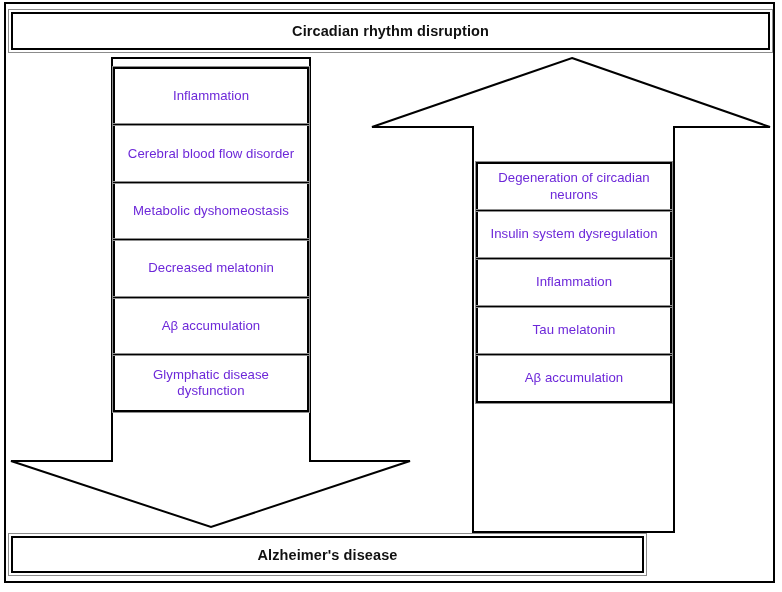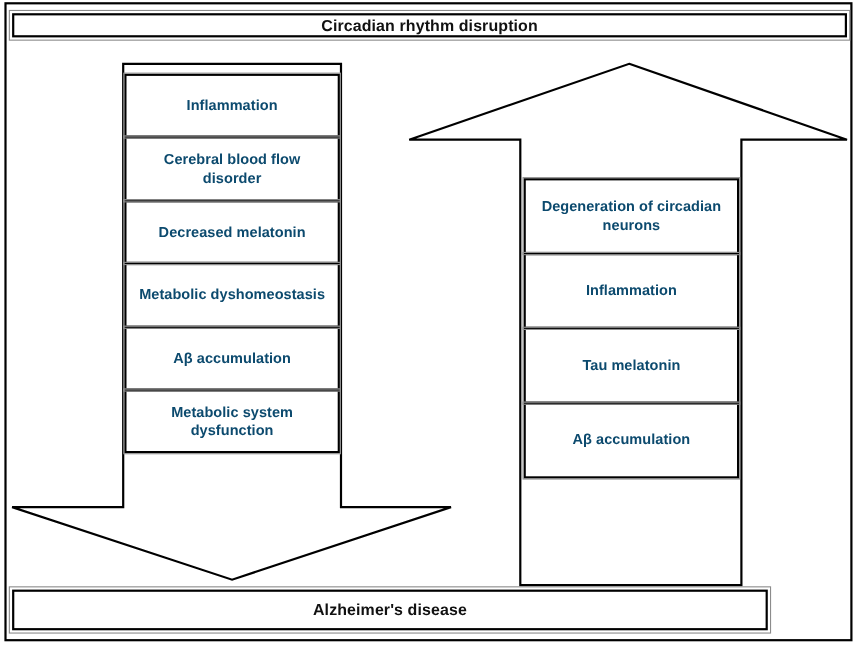--- a/index.html
+++ b/index.html
@@ -58,27 +58,26 @@
     font-size: 14.5px;
     font-weight: bold;
     color: #111111;
     letter-spacing: 0.1px;
   }
 
   #banner-top {
     left: 11px;
     top: 12px;
     width: 759px;
-    height: 22px;
-    align-items: flex-end;
+    height: 38px;
   }
   #banner-bottom {
     left: 11px;
     top: 536px;
-    width: 687px;
+    width: 633px;
     height: 37px;
   }
 
   
   .column {
     position: absolute;
     box-sizing: border-box;
   }
   #column-left {
     left: 113px;
@@ -98,26 +97,26 @@
     outline-offset: 0px;
     background: #ffffff;
     display: flex;
     align-items: center;
     justify-content: center;
     text-align: center;
     padding: 2px 6px;
     margin-bottom: -1px;
   }
   #column-left .node { height: 58.4px; }
-  #column-right .node { height: 69px; }
+  #column-right .node { height: 49px; }
 
   .node-label {
     font-size: 13.2px;
-    font-weight: bold;
-    color: #0c4a6e;
+    font-weight: normal;
+    color: #6d28d9;
     line-height: 1.22;
     letter-spacing: 0.05px;
   }
 </style>
 </head>
 <body>
 
 <div id="figure">
 
   <div id="outer-frame"></div>
@@ -134,36 +133,39 @@
   </div>
 
   <div class="column" id="column-left">
     <div class="node">
       <span class="node-label">Inflammation</span>
     </div>
     <div class="node">
       <span class="node-label">Cerebral blood flow disorder</span>
     </div>
     <div class="node">
-      <span class="node-label">Decreased melatonin</span>
+      <span class="node-label">Metabolic dyshomeostasis</span>
     </div>
     <div class="node">
-      <span class="node-label">Metabolic dyshomeostasis</span>
+      <span class="node-label">Decreased melatonin</span>
     </div>
     <div class="node">
       <span class="node-label">Aβ accumulation</span>
     </div>
     <div class="node">
-      <span class="node-label">Metabolic system dysfunction</span>
+      <span class="node-label">Glymphatic disease dysfunction</span>
     </div>
   </div>
 
   <div class="column" id="column-right">
     <div class="node">
       <span class="node-label">Degeneration of circadian neurons</span>
+    </div>
+    <div class="node">
+      <span class="node-label">Insulin system dysregulation</span>
     </div>
     <div class="node">
       <span class="node-label">Inflammation</span>
     </div>
     <div class="node">
       <span class="node-label">Tau melatonin</span>
     </div>
     <div class="node">
       <span class="node-label">Aβ accumulation</span>
     </div>

